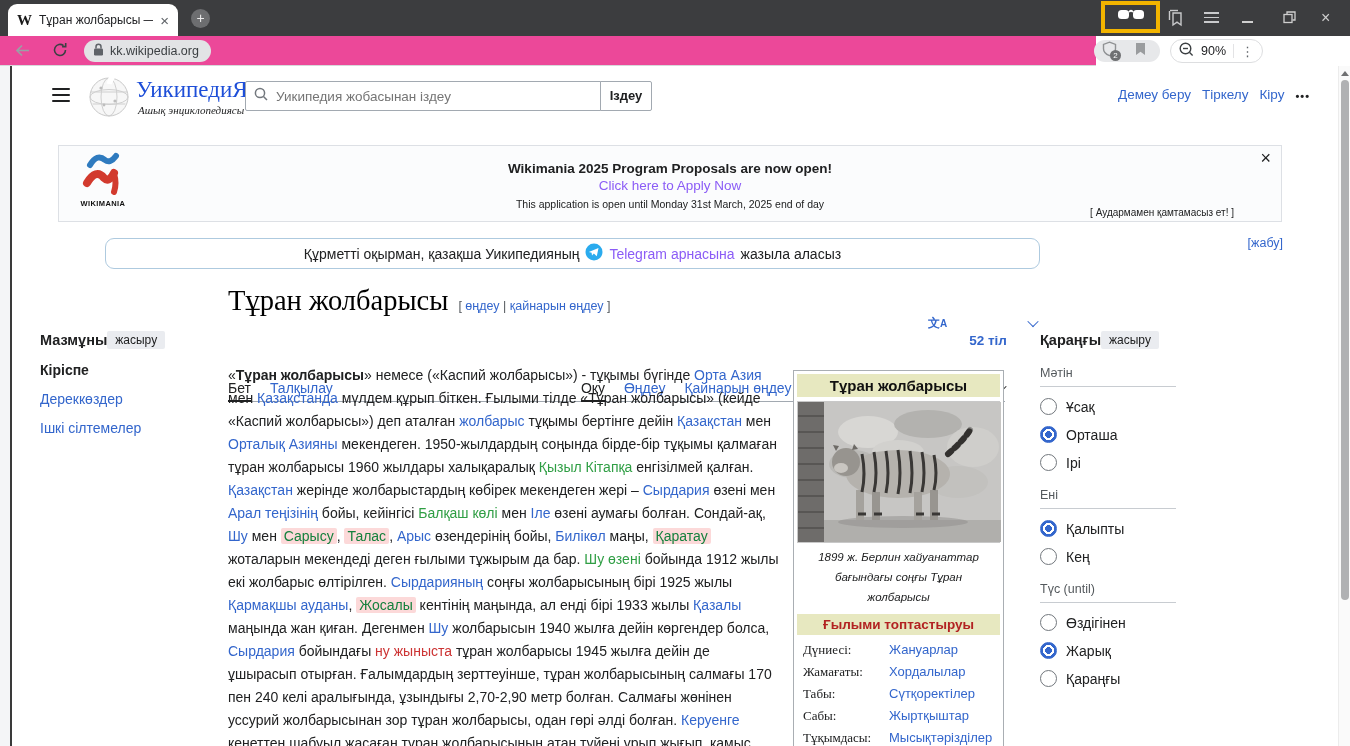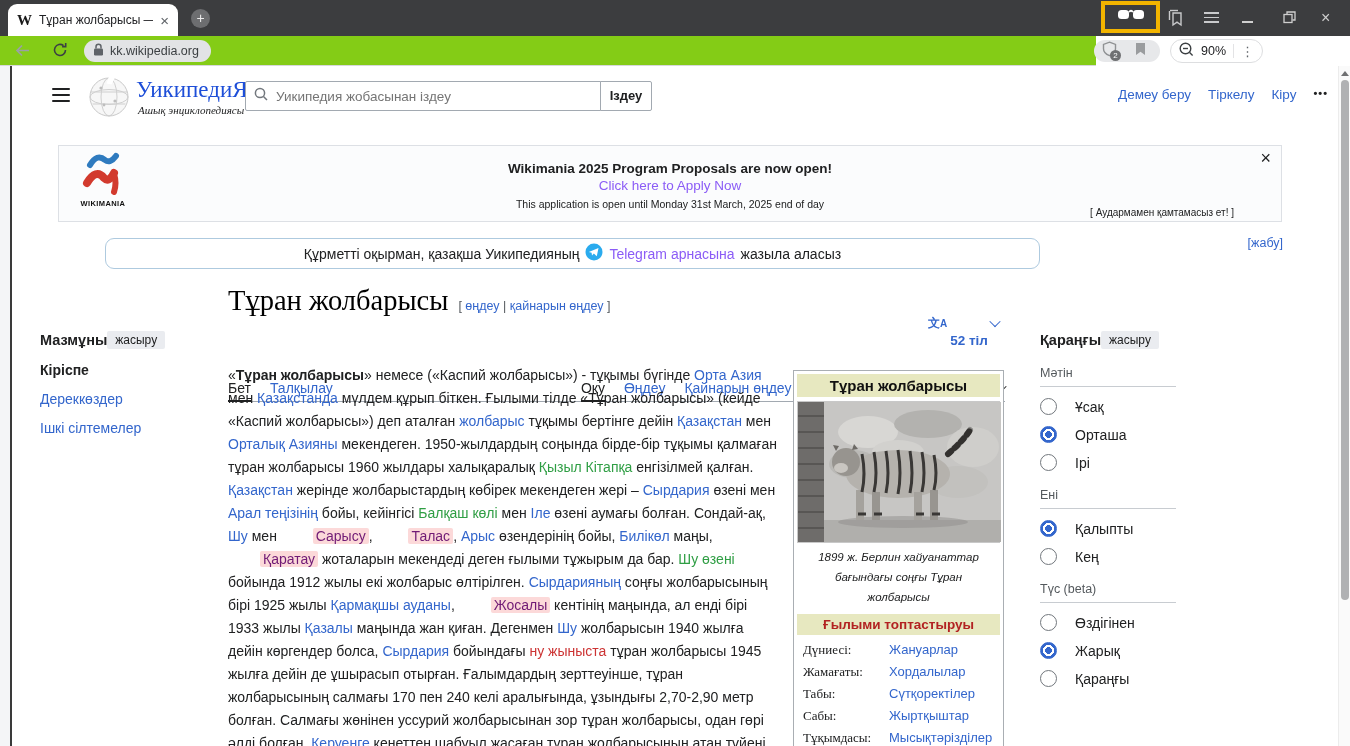--- a/index.html
+++ b/index.html
@@ -12,21 +12,21 @@
   .btab-fav{font-family:"Liberation Serif",serif;font-weight:bold;font-size:15px;color:#1a1a1a;line-height:1;}
   .btab-title{font-size:12px;color:#202124;white-space:nowrap;overflow:hidden;flex:1;}
   .btab-close{color:#5f6368;font-size:15px;line-height:1;}
   .newtab{position:absolute;left:191px;top:9px;width:19px;height:19px;border-radius:50%;
           background:#6d6e70;color:#ececec;font-size:14px;line-height:18px;text-align:center;}
   .hlbox{position:absolute;left:1101px;top:1px;width:59px;height:32px;border:4px solid #f2b400;
          box-sizing:border-box;display:flex;align-items:center;justify-content:center;}
   .ticon{position:absolute;display:flex;align-items:center;justify-content:center;}
   .winglyph{color:#cfcfcf;font-size:16px;line-height:1;}
   
-  .toolbar{position:absolute;left:0;top:36px;width:1096px;height:30px;background:#84cc16;
+  .toolbar{position:absolute;left:0;top:36px;width:1096px;height:30px;background:#ec4899;
            border-bottom:1px solid #d7d8da;box-sizing:border-box;}
   .urlpill{position:absolute;left:84px;top:4px;height:22px;border-radius:11px;background:#e2e3e5;
            display:flex;align-items:center;gap:6px;padding:0 12px 0 9px;}
   .urltext{font-size:12.5px;color:#3c4043;}
   .pagetitle{position:absolute;left:0;right:0;top:7px;text-align:center;font-size:13px;color:#1b1b1b;pointer-events:none;}
   .shieldpill{position:absolute;left:1094px;top:4px;width:66px;height:22px;border-radius:11px;background:#e7e8ea;
               display:flex;align-items:center;gap:10px;padding-left:8px;box-sizing:border-box;}
   .badge2{position:absolute;left:8px;top:9px;width:11px;height:11px;border-radius:50%;background:#6f7072;
           color:#fff;font-size:8px;line-height:11px;text-align:center;}
   .zoompill{position:absolute;left:1170px;top:3px;height:24px;border-radius:13px;background:#fff;
@@ -44,21 +44,21 @@
   
   .wh-menu{position:absolute;left:52px;top:22px;width:18px;height:14px;display:flex;flex-direction:column;justify-content:space-between;}
   .wh-menu i{height:2.2px;background:#202122;border-radius:1px;}
   .wordmark{position:absolute;left:136px;top:11px;font-family:"Liberation Serif",serif;font-size:23px;color:#1d4ed8;}
   .tagline{position:absolute;left:138px;top:38px;font-family:"Liberation Serif",serif;font-style:italic;font-size:11px;color:#202122;}
   .searchbox{position:absolute;left:245px;top:15px;width:356px;height:30px;border:1px solid #a2a9b1;
              border-radius:2px 0 0 2px;box-sizing:border-box;display:flex;align-items:center;gap:6px;padding:0 8px;background:#fff;}
   .searchbox input{border:none;outline:none;flex:1;font-size:13.5px;font-family:"Liberation Sans",sans-serif;color:#202122;background:transparent;}
   .searchbtn{position:absolute;left:600px;top:15px;width:52px;height:30px;border:1px solid #a2a9b1;border-radius:0 2px 2px 0;
              background:#fff;font-weight:bold;font-size:13px;color:#202122;box-sizing:border-box;text-align:center;line-height:28px;}
-  .hdr-links{position:absolute;left:1118px;top:21px;display:flex;gap:17px;align-items:flex-start;font-size:13.5px;}
+  .hdr-links{position:absolute;left:1118px;top:21px;display:flex;gap:11px;align-items:flex-end;font-size:13.5px;}
   .hdr-links .lnk{color:#36c;}
   .hdr-dots{color:#202122;font-size:11px;letter-spacing:1px;font-weight:bold;}
   
   .wm-banner{position:absolute;left:58px;top:79px;width:1224px;height:77px;background:#fbfcfd;
              border:1px solid #dde0e5;box-sizing:border-box;}
   .wm-close{position:absolute;right:10px;top:2px;font-size:18px;color:#202122;}
   .wm-logo{position:absolute;left:16px;top:5px;width:56px;text-align:center;}
   .wm-logoname{font-size:7.5px;font-weight:bold;letter-spacing:.4px;color:#111;}
   .wm-l1{margin-top:15px;text-align:center;font-weight:bold;font-size:13.5px;color:#202122;}
   .wm-l2{margin-top:2px;text-align:center;font-size:13.5px;color:#8b5cf6;}
@@ -66,48 +66,48 @@
   .wm-translate{position:absolute;right:47px;bottom:3px;font-size:10px;color:#202122;}
   .dismiss{position:absolute;right:67px;top:170px;font-size:12.5px;color:#36c;}
   .tg-banner{position:absolute;left:105px;top:172px;width:935px;height:31px;border:1px solid #aecadf;border-radius:9px;
              box-sizing:border-box;display:flex;align-items:center;justify-content:center;gap:6px;font-size:14px;}
   .tg-banner .lnk{color:#8b5cf6;}
   
   .art-title-row{position:absolute;left:228px;top:219px;display:flex;align-items:baseline;gap:10px;}
   .art-title{font-family:"Liberation Serif",serif;font-size:28.5px;color:#000;}
   .editlinks{font-size:12.5px;color:#54595d;}
   .editlinks .lnk{color:#36c;}
-  .langctl{position:absolute;left:928px;top:231px;display:flex;align-items:center;gap:3px;color:#36c;}
+  .langctl{position:absolute;left:928px;top:231px;display:flex;align-items:center;gap:22px;color:#36c;}
   .langglyph{font-size:12px;font-weight:bold;line-height:1;}
   .langlabel{font-size:13.5px;font-weight:bold;margin-top:36px;}
   .chev{display:inline-block;width:7px;height:7px;border-right:1.6px solid currentColor;
         border-bottom:1.6px solid currentColor;transform:rotate(45deg) translate(-1px,-1px);}
   .wtabs{position:absolute;left:228px;top:261px;width:777px;height:27px;border-bottom:1px solid #a2a9b1;
          box-sizing:border-box;display:flex;justify-content:space-between;font-size:14px;margin-top:48px;}
   .wtabs .grp{display:flex;gap:19px;align-items:center;}
   .wtab{color:#36c;position:relative;display:flex;align-items:center;gap:5px;height:26px;}
   .wtab.act,.wtab.menu{color:#202122;}
   .wtab.act::after{content:"";position:absolute;left:0;right:0;bottom:-1px;height:2px;background:#202122;}
   
   .panel-title-row{display:flex;align-items:center;}
   .panel-title{font-weight:bold;font-size:14.5px;color:#202122;}
   .pill-btn{background:#eaecf0;border-radius:2px;font-size:12px;color:#202122;padding:2px 8px;}
   .toc{position:absolute;left:40px;top:265px;width:160px;}
   .tocitem{margin-top:13px;font-size:14px;color:#36c;}
   .tocitem.act{color:#202122;font-weight:bold;}
   .apanel{position:absolute;left:1040px;top:265px;width:136px;}
   .asec-label{margin-top:17px;font-size:12.5px;color:#54595d;}
   .asec-hr{margin-top:6px;border-top:1px solid #c8ccd1;height:0;}
-  .aopt{display:flex;align-items:center;gap:18px;margin-top:11px;height:17px;font-size:14px;color:#202122;text-align:center;}
+  .aopt{display:flex;align-items:center;gap:9px;margin-top:11px;height:17px;font-size:14px;color:#202122;text-align:center;}
   .radio{width:15px;height:15px;border-radius:50%;border:1px solid #72777d;background:#fff;flex:0 0 auto;}
   .radio.sel{border-color:#36c;background:radial-gradient(circle,#36c 0 3.5px,#fff 3.5px 5.5px,#36c 5.5px);}
   
   .bodytext{position:absolute;left:228px;top:298px;width:553px;font-size:14px;line-height:23px;color:#202122;}
   .sn{color:#202122;} .sb{font-weight:bold;} .sl{color:#36c;} .sg{color:#2f9e44;}
-  .sr{color:#cc3333;} .sp{color:#701a75;background:#fcd9d9;padding:0 3px;border-radius:2px;margin-left:32px;}
+  .sr{color:#cc3333;} .sp{color:#15803d;background:#fcd9d9;padding:0 3px;border-radius:2px;}
   
   .infobox{position:absolute;left:793px;top:304px;width:211px;border:1px solid #a9aeb3;background:#fff;
            box-sizing:border-box;padding:3px;}
   .ib-h{background:#e7e8c0;text-align:center;font-weight:bold;font-size:15px;padding:3px 0;color:#111;}
   .ib-img{margin-top:4px;border:1px solid #c8c8c8;line-height:0;}
   .ib-cap{font-style:italic;font-size:11.5px;text-align:center;line-height:20px;padding:4px 8px 2px;color:#202122;}
   .ib-sci{background:#e7e8c0;color:#b22222;font-weight:bold;text-align:center;font-size:13.5px;padding:3px 0;margin-top:5px;}
   .ib-rows{margin-top:4px;}
   .ib-row{display:flex;font-size:13px;line-height:22px;padding-left:6px;}
   .ib-label{flex:0 0 86px;color:#202122;font-family:Liberation Serif, serif;}
@@ -415,21 +415,21 @@
         <div class="asec-label">Ені</div>
         <div class="asec-hr"></div>
         <div class="aopt">
           <span class="radio sel"></span>
           <span>Қалыпты</span>
         </div>
         <div class="aopt">
           <span class="radio"></span>
           <span>Кең</span>
         </div>
-        <div class="asec-label">Түс (beta)</div>
+        <div class="asec-label">Түс (until)</div>
         <div class="asec-hr"></div>
         <div class="aopt">
           <span class="radio"></span>
           <span>Өздігінен</span>
         </div>
         <div class="aopt">
           <span class="radio sel"></span>
           <span>Жарық</span>
         </div>
         <div class="aopt">

